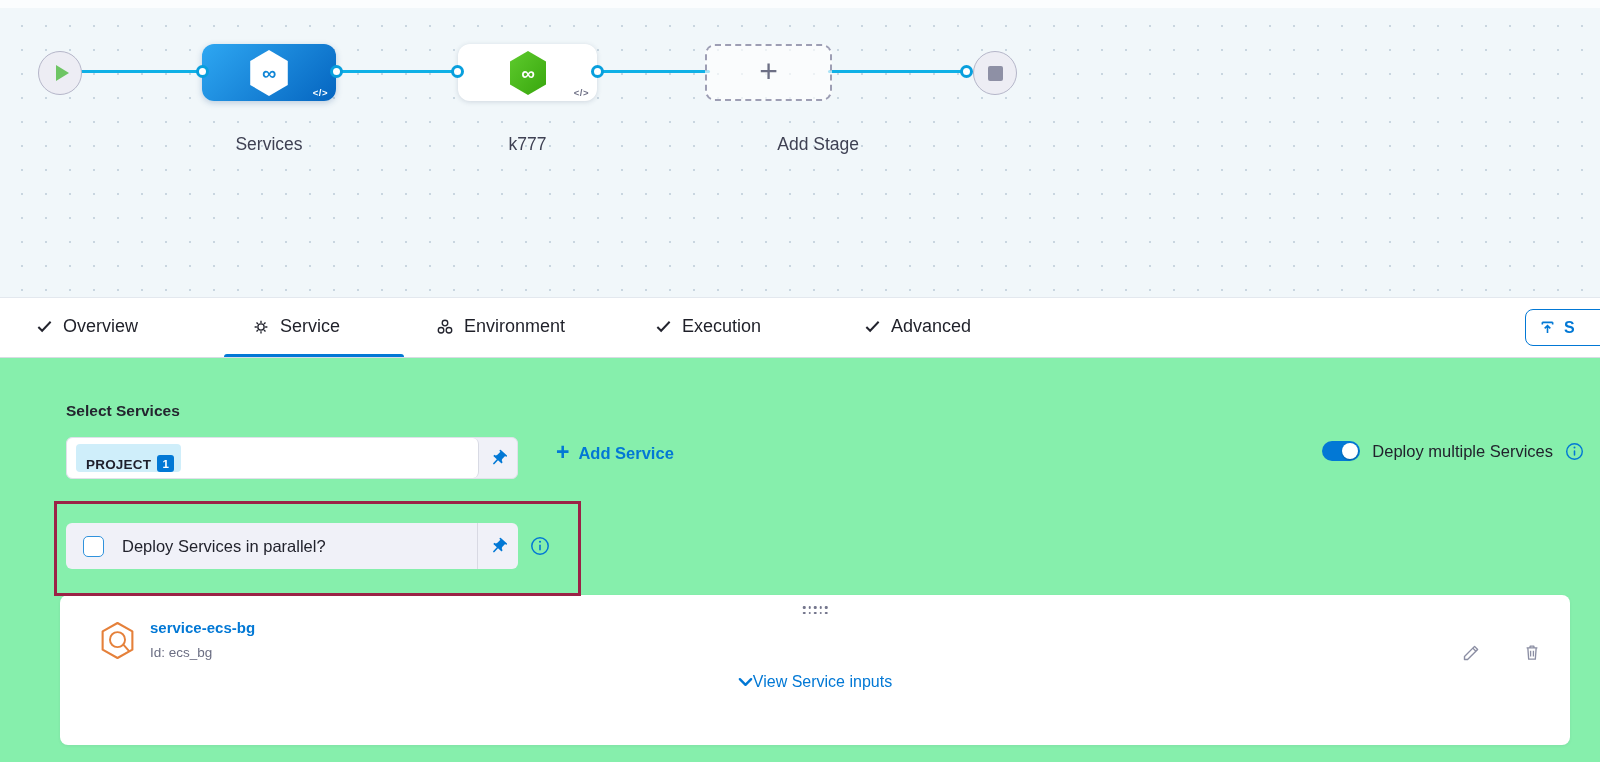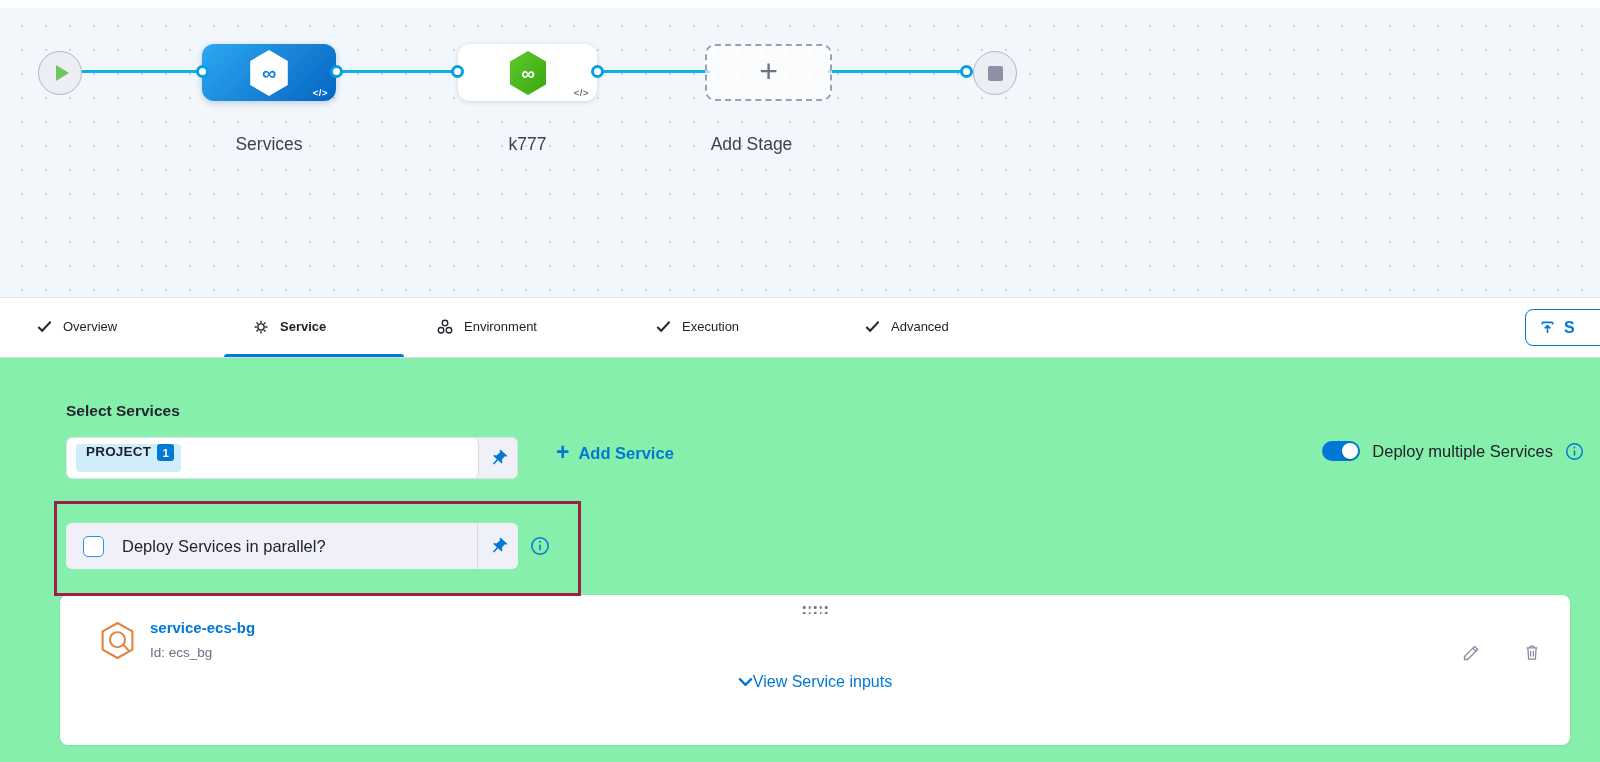--- a/index.html
+++ b/index.html
@@ -30,36 +30,36 @@
     box-sizing:border-box;border-radius:10px;}
   .code-badge{position:absolute;right:8px;bottom:3px;font-size:9.5px;font-weight:bold;letter-spacing:.5px;}
   .code-badge.w{color:#fff;} .code-badge.g{color:#6f7186;}
   .plus-glyph{font-size:32px;font-weight:300;color:#6c6f85;line-height:1;margin-top:-3px;}
   .stage-label{position:absolute;top:134px;font-size:17.5px;color:#3f4153;text-align:center;}
 
   
   .tabbar{position:absolute;left:0;top:297px;width:1600px;height:61px;background:#fff;
     border-top:1px solid #e3e8ee;border-bottom:1px solid #d9dbe4;box-sizing:border-box;z-index:8;}
   .tab{position:absolute;top:0;height:57px;display:flex;align-items:center;gap:10px;
-    font-size:13px;color:#1f2029;font-weight:500;cursor:pointer;}
-  .tab.active{font-weight:700;}
+    font-size:18px;color:#1f2029;font-weight:500;cursor:pointer;}
+  .tab.active{font-weight:400;}
   .tab-underline{position:absolute;left:224px;bottom:0;width:180px;height:3.5px;
     background:#0278d5;border-radius:3px 3px 0 0;}
   .save-btn{position:absolute;left:1525px;top:11px;height:37px;width:100px;background:#fff;
     border:1.5px solid #0278d5;border-radius:8px;color:#0278d5;font-weight:bold;font-size:16px;
     display:flex;align-items:center;gap:9px;padding-left:14px;box-sizing:border-box;cursor:pointer;}
 
   
   .panel{position:absolute;left:0;top:358px;width:1600px;height:404px;background:#86efac;}
   .select-label{position:absolute;left:66px;top:44px;font-size:15.5px;font-weight:600;color:#24252f;}
   .multiselect{position:absolute;left:66px;top:79px;width:452px;height:42px;border-radius:6px;
     background:#f0f1f8;border:1px solid #e0e1ea;box-sizing:border-box;display:flex;}
   .ms-field{width:412px;height:100%;background:#fff;border-right:1px solid #d8dae4;
     border-radius:6px;display:flex;align-items:center;padding-left:9px;box-sizing:border-box;}
-  .chip{display:flex;align-items:flex-start;background:#cfeefa;border-radius:4px;height:28px;
+  .chip{display:flex;align-items:flex-end;background:#cfeefa;border-radius:4px;height:28px;
     padding:0 7px 0 10px;gap:6px;}
   .chip-text{font-size:13.5px;font-weight:bold;color:#1e1f2b;letter-spacing:.2px;}
   .chip-count{min-width:17px;height:17px;background:#0278d5;border-radius:3px;color:#fff;
     font-size:11.5px;font-weight:bold;display:flex;align-items:center;justify-content:center;}
   .pin-cell{flex:1;display:flex;align-items:center;justify-content:center;cursor:pointer;}
   .add-service{position:absolute;left:556px;top:85px;display:flex;align-items:center;gap:9px;
     color:#0278d5;font-weight:bold;font-size:16.5px;cursor:pointer;}
   .add-plus{font-size:23px;font-weight:bold;line-height:1;margin-top:-2px;}
   .toggle-row{position:absolute;right:16px;top:83px;display:flex;align-items:center;gap:12px;}
   .toggle{width:38px;height:20px;border-radius:10px;background:#0278d5;position:relative;cursor:pointer;}
@@ -140,21 +140,21 @@
     </div>
 
     <div class="port" style="left:196px;top:65px;"></div>
     <div class="port" style="left:330px;top:65px;"></div>
     <div class="port" style="left:451px;top:65px;"></div>
     <div class="port" style="left:591px;top:65px;"></div>
     <div class="port" style="left:960px;top:65px;"></div>
 
     <div class="stage-label" style="left:202px;width:134px;">Services</div>
     <div class="stage-label" style="left:458px;width:139px;">k777</div>
-    <div class="stage-label" style="left:688px;width:127px;">Add Stage</div>
+    <div class="stage-label" style="left:732px;width:127px;text-align:right;">Add Stage</div>
   </div>
 
   <div class="tabbar">
     <div class="tab" style="left:36px;">
       <svg width="17" height="17" viewBox="0 0 18 18">
           <path d="M2.5 9.5l4 4 9-9.5" fill="none" stroke="#23242e" stroke-width="2.1"></path>
         </svg>
       <span>Overview</span>
     </div>
     <div class="tab active" style="left:252px;">

